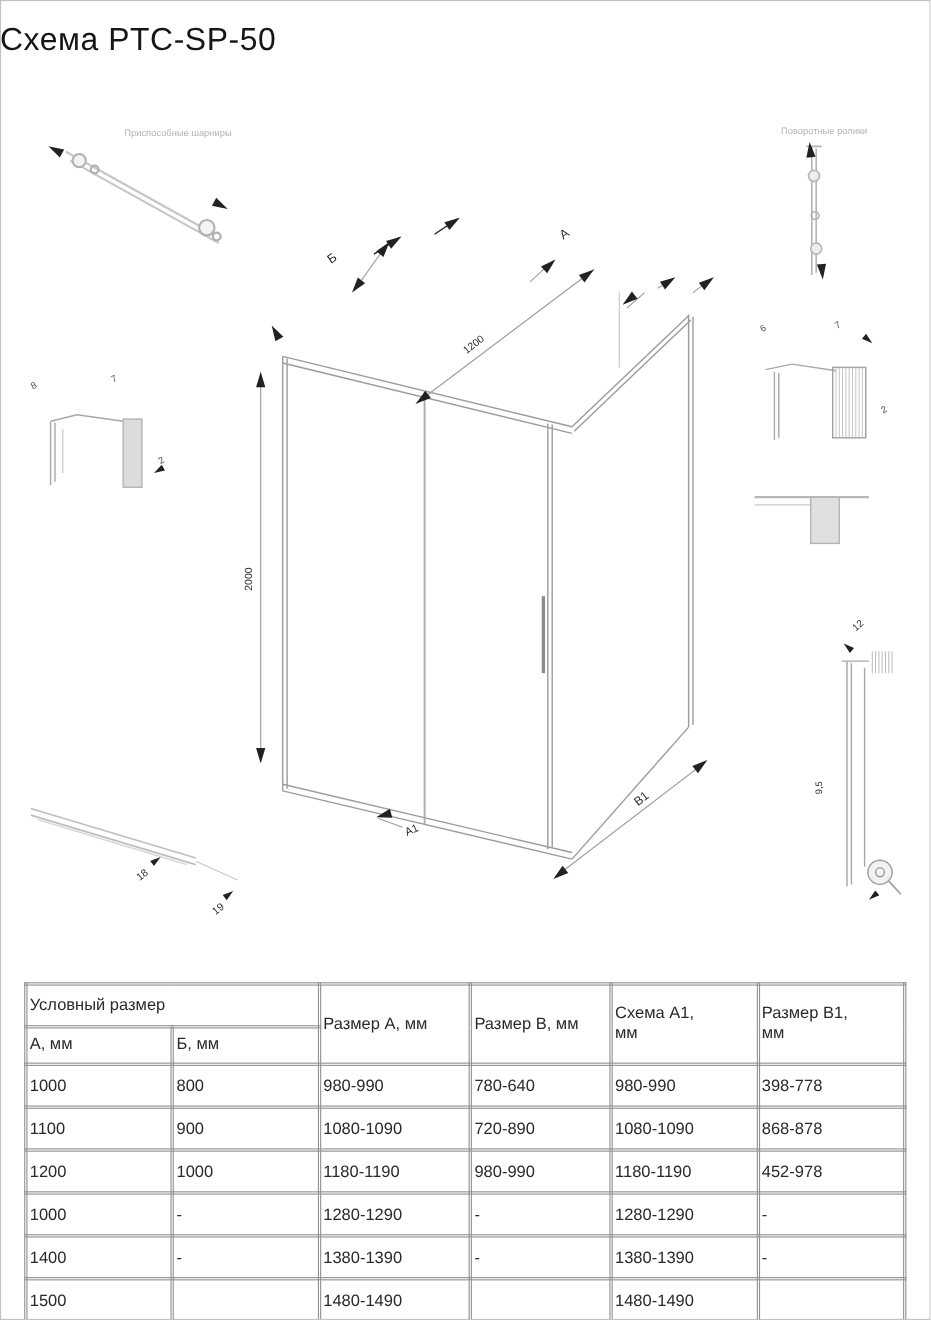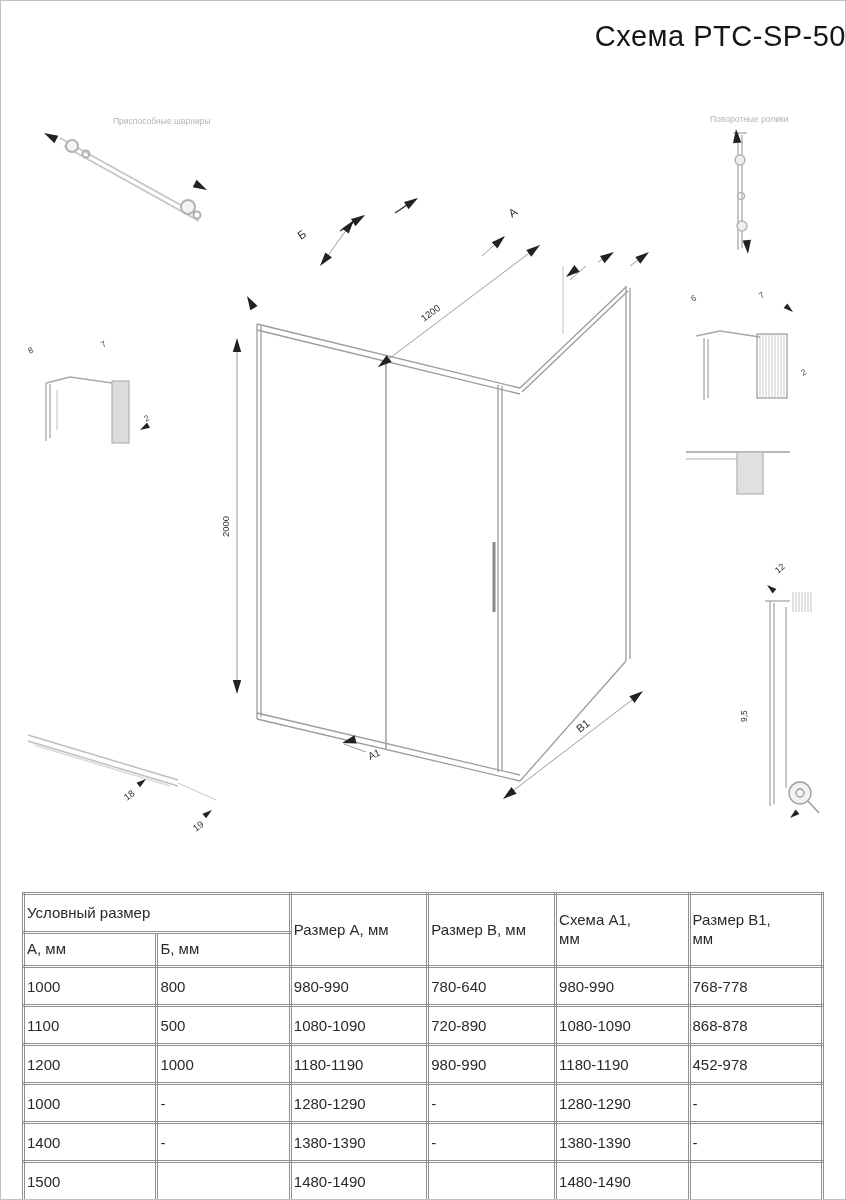--- a/index.html
+++ b/index.html
@@ -9,21 +9,21 @@
     margin:0 auto;
     background:#ffffff;
     outline:1px solid #c2c2c2;
     outline-offset:-1px;
     font-family:"Liberation Sans", sans-serif;
     color:#1c1c1c;
     overflow:hidden;
   }
   .header{height:95px;}
   .title{
-    text-align:right;
+    text-align:left;
     padding-top:20px;
     font-size:29px;
     letter-spacing:0.5px;
     color:#161616;
   }
   svg text{font-family:"Liberation Sans", sans-serif;}
   .note{fill:#b4b4b4;font-size:8.5px;}
   .dim{fill:#2e2e2e;}
   .callout{fill:#4a4a4a;}
   .size-table{
@@ -259,25 +259,25 @@
         <th>Б, мм</th>
       </tr>
     </thead>
     <tbody>
         <tr>
           <td>1000</td>
           <td>800</td>
           <td>980-990</td>
           <td>780-640</td>
           <td>980-990</td>
-          <td>768-778</td>
+          <td>398-778</td>
         </tr>
         <tr>
           <td>1100</td>
-          <td>500</td>
+          <td>900</td>
           <td>1080-1090</td>
           <td>720-890</td>
           <td>1080-1090</td>
           <td>868-878</td>
         </tr>
         <tr>
           <td>1200</td>
           <td>1000</td>
           <td>1180-1190</td>
           <td>980-990</td>

